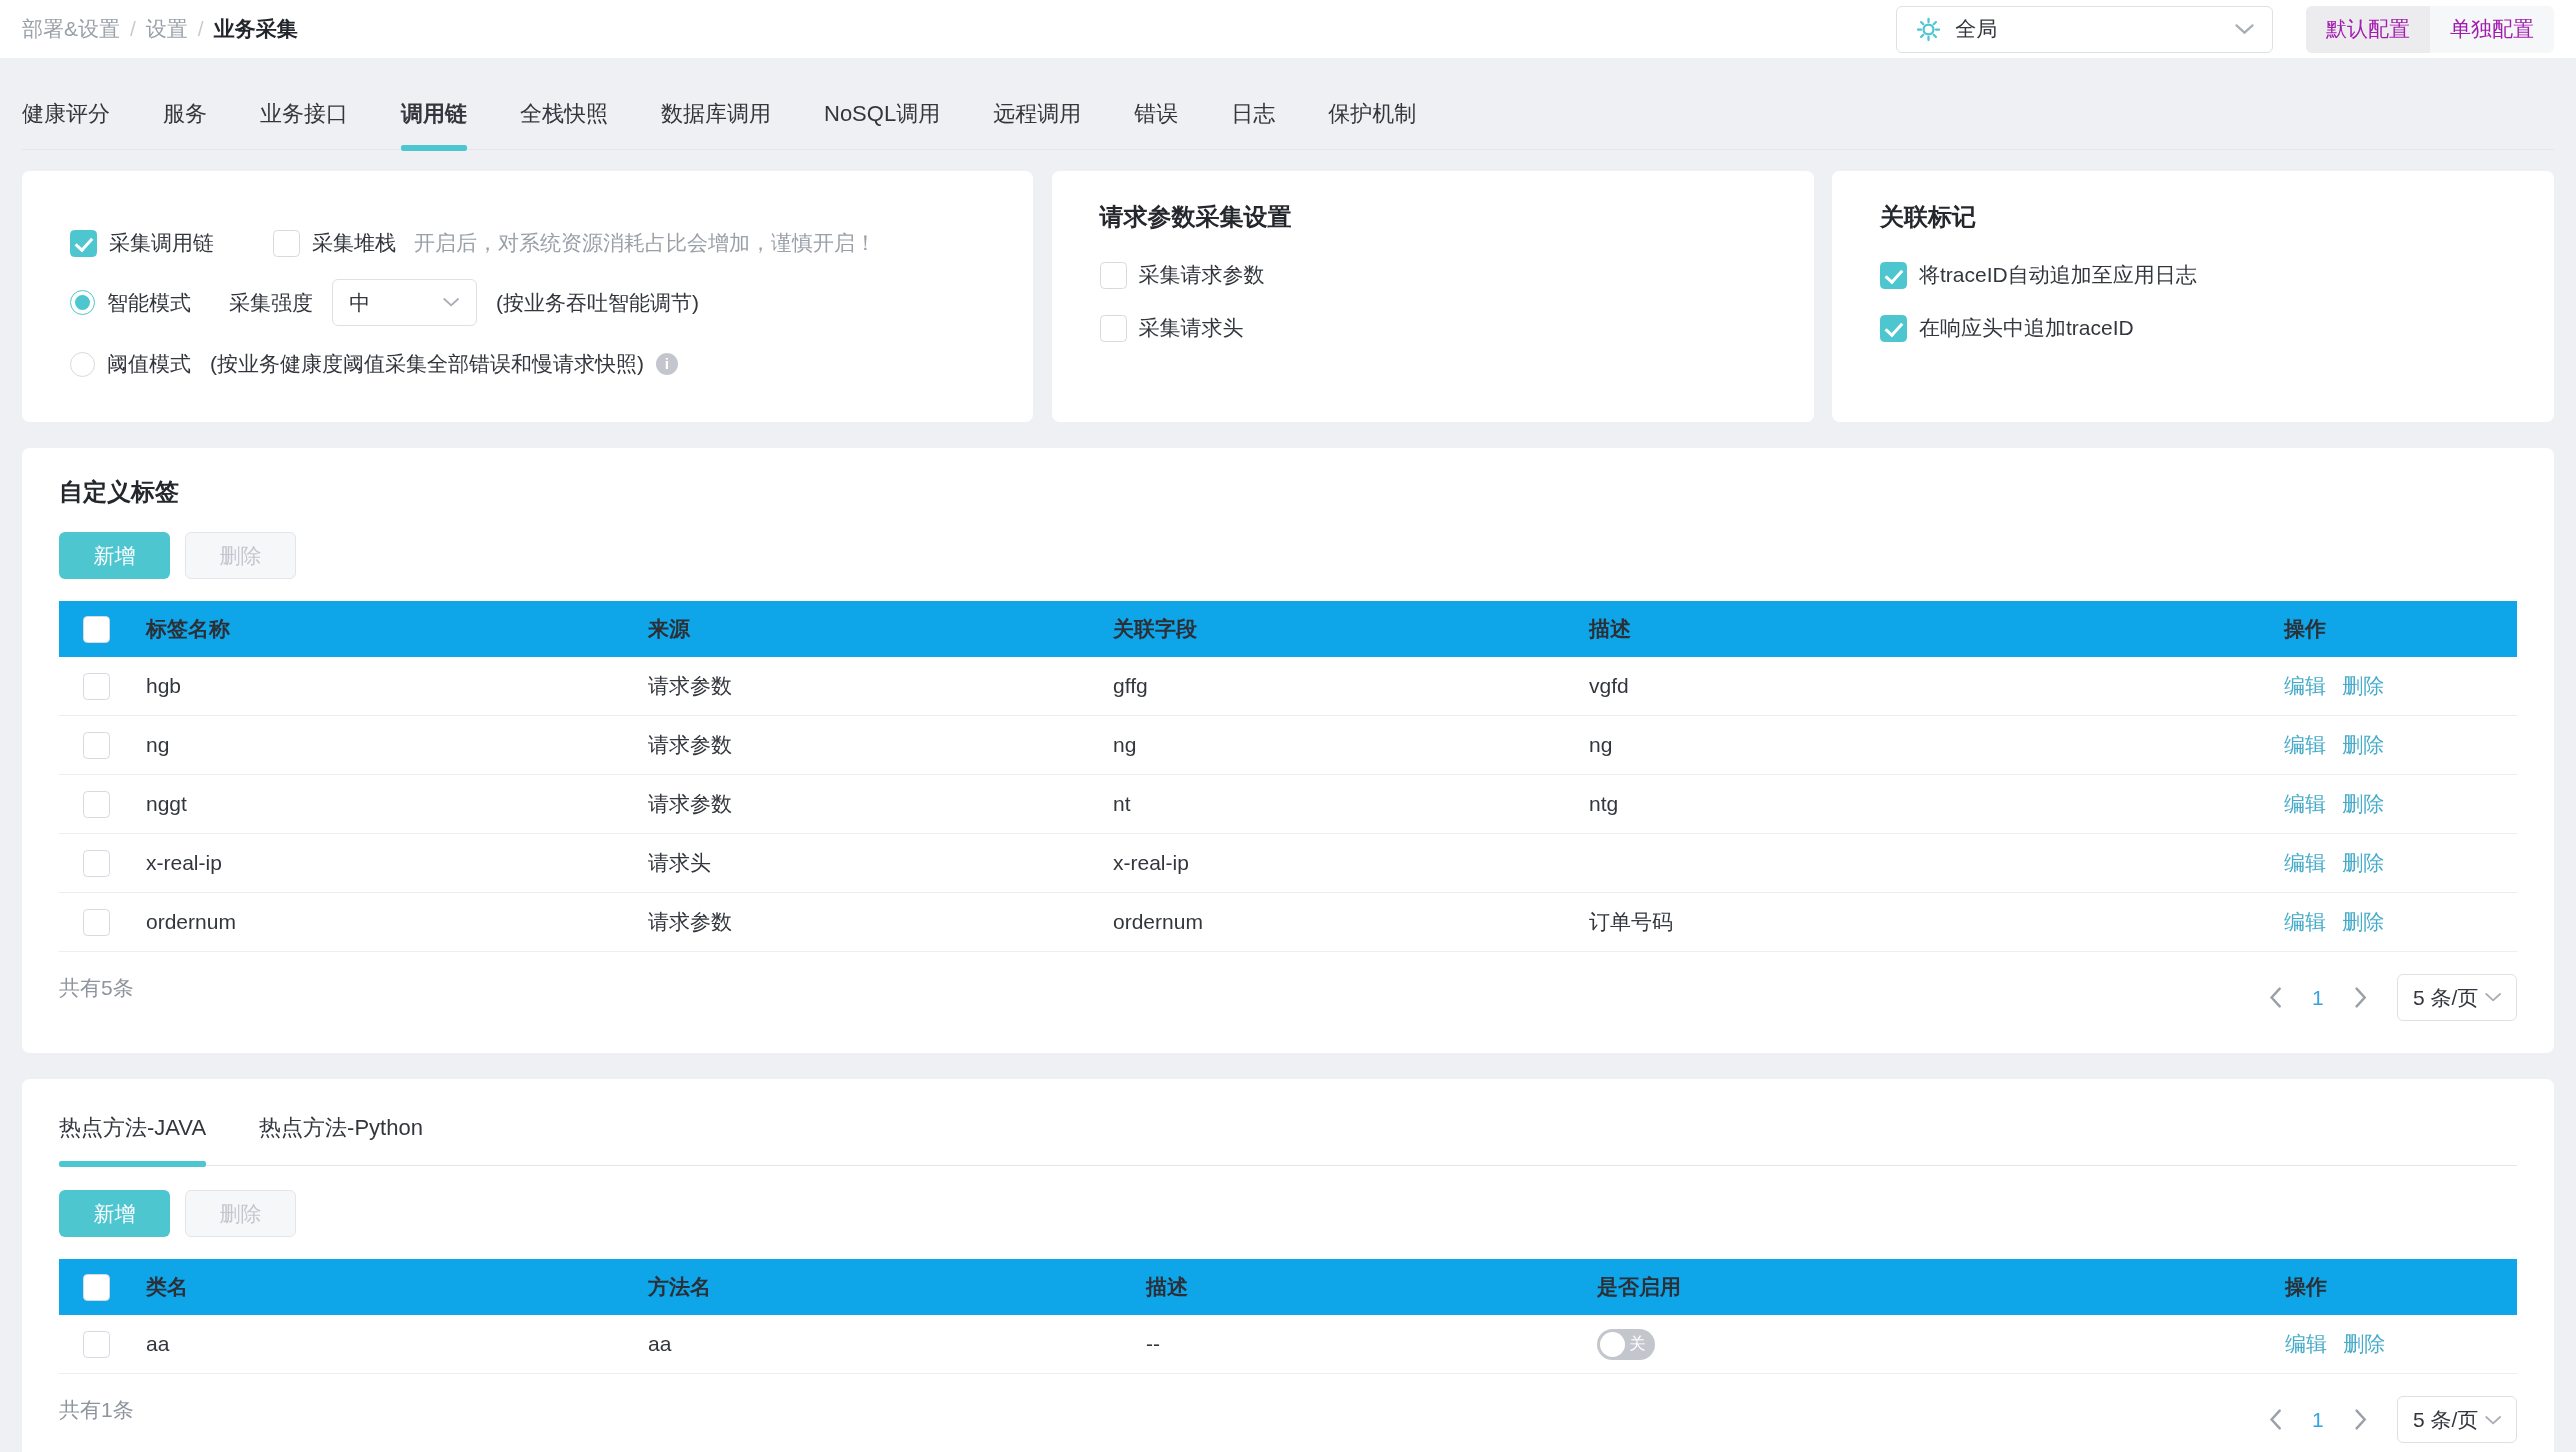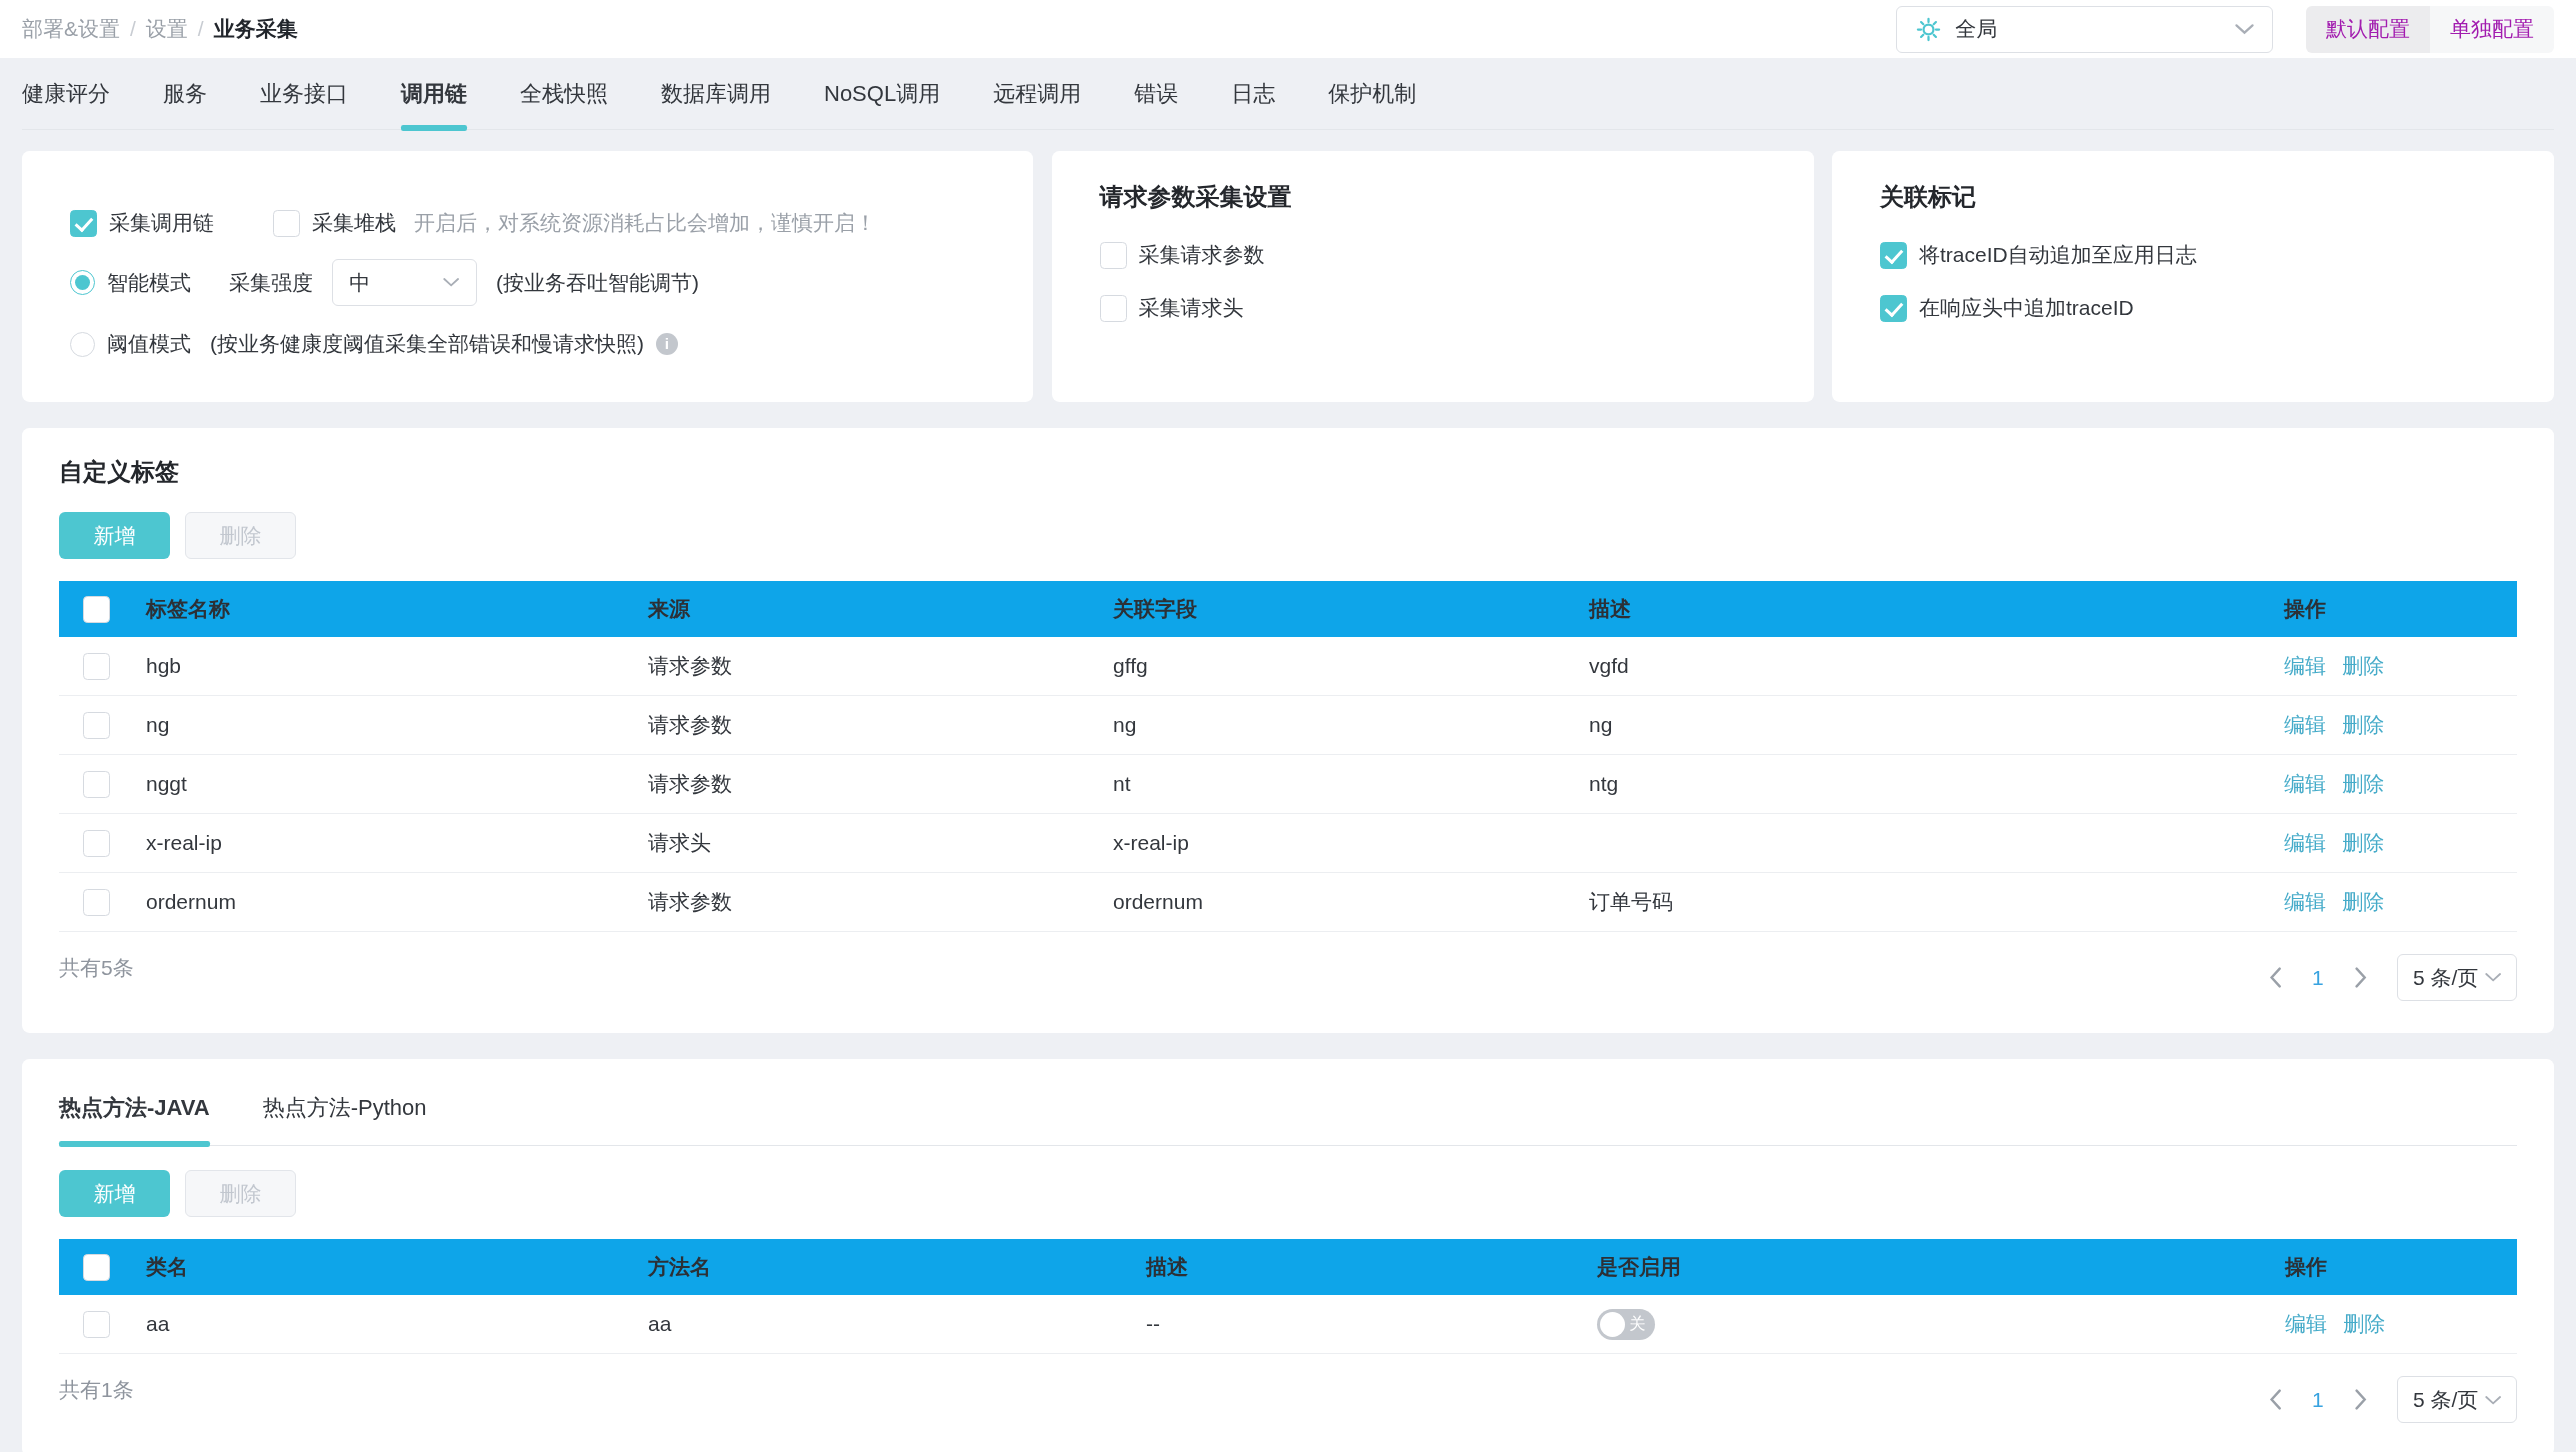--- a/index.html
+++ b/index.html
@@ -25,21 +25,21 @@
   .breadcrumb .current{color:#22262c;font-weight:700;}
   .topbar-right{display:flex;align-items:center;gap:33px;}
   .scope-select{width:377px;height:47px;border:1.5px solid #dde0e5;border-radius:6px;background:#fff;display:flex;align-items:center;gap:13.3px;padding:0 18px;cursor:pointer;}
   .scope-select .chev{margin-left:auto;display:flex;}
   .config-group{display:flex;height:47px;border-radius:6px;overflow:hidden;}
   .seg{width:124px;display:flex;align-items:center;justify-content:center;color:#a21caf;cursor:pointer;}
   .seg-left{background:#ececee;}
   .seg-right{background:#f6f7f8;}
   
   .content{padding:0 22px;}
-  .tabs{display:flex;gap:53px;height:72px;align-items:stretch;border-bottom:1.5px solid var(--border);}
+  .tabs{display:flex;gap:53px;height:72px;align-items:stretch;border-bottom:1.5px solid var(--border);margin-top:20px;}
   .tab{font-size:22px;display:flex;align-items:center;position:relative;cursor:pointer;white-space:nowrap;}
   .tab.active{font-weight:700;}
   .tab.active::after{content:"";position:absolute;left:0;right:0;bottom:-1.5px;height:6px;background:var(--accent);border-radius:2.2px;}
   .cards-row{display:flex;gap:18.5px;margin-top:21px;}
   .card{background:#fff;border-radius:7.4px;}
   .card.small{height:251px;padding:30px 48px;}
   .card-title{font-size:24px;font-weight:700;color:#24272c;}
   .form-row{display:flex;align-items:center;margin-top:28px;}
   .lbl{margin-left:12px;}
   .hint{color:var(--grey);margin-left:18px;}
@@ -75,21 +75,21 @@
   .link{color:var(--link);cursor:pointer;text-decoration:none;}
   .tfoot{display:flex;justify-content:space-between;padding:22px 0 25px 0;}
   .total{color:#8f959e;}
   .pager{display:flex;align-items:center;gap:30px;}
   .pg-arrow{display:flex;cursor:pointer;}
   .pg-num{color:var(--page-num);cursor:pointer;}
   .page-size{width:120px;height:47px;border:1.5px solid #dde0e5;border-radius:6px;display:flex;align-items:center;justify-content:space-between;padding:0 15px;cursor:pointer;background:#fff;}
   
   .subtabs{display:flex;gap:53px;border-bottom:1.5px solid var(--border);}
   .subtab{font-size:22px;padding:6px 0 22px 0;position:relative;cursor:pointer;}
-  .subtab.active{font-weight:700;}
+  .subtab.active{font-weight:400;}
   .subtab.active::after{content:"";position:absolute;left:0;right:0;bottom:-1.5px;height:6px;background:var(--accent);border-radius:2.2px;}
   
   .toggle{width:58px;height:31px;border-radius:15.5px;background:#c3c7cd;position:relative;display:flex;align-items:center;justify-content:flex-end;padding-right:9.6px;color:#fff;font-size:16.3px;cursor:pointer;}
   .toggle .knob{position:absolute;left:3px;top:3px;width:25px;height:25px;border-radius:50%;background:#fff;}
   svg{display:block;}
 </style>
 </head>
 <body>
 
 <header class="topbar">

